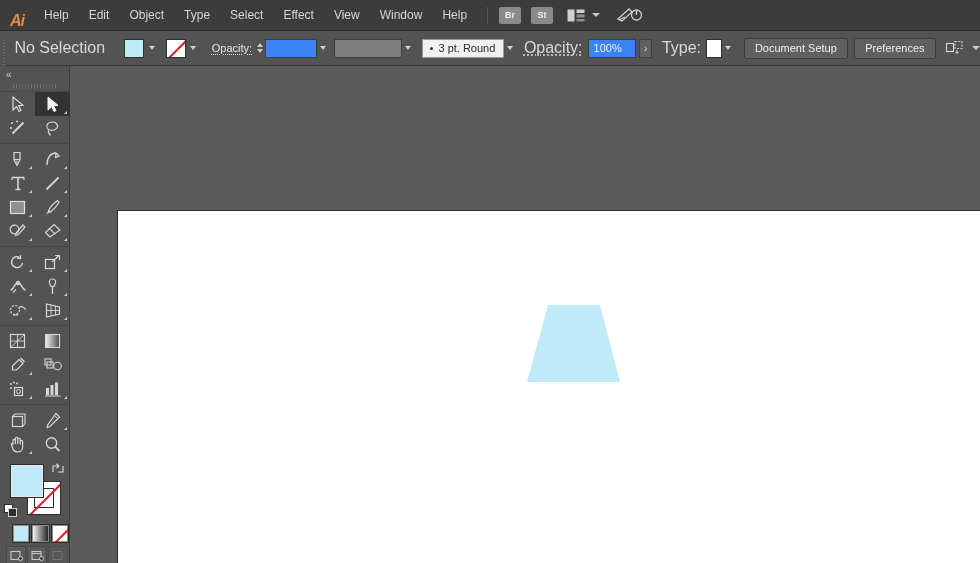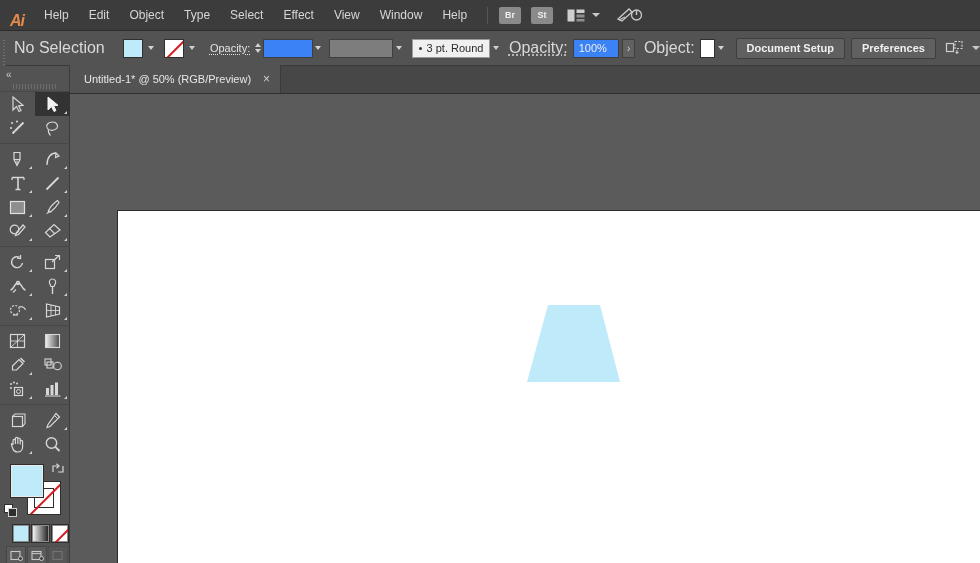--- a/index.html
+++ b/index.html
@@ -123,21 +123,21 @@
   .prof-box { width: 85px; height: 19px; background: #7d7d7d; border: 1px solid #3f3f3f; }
   .arrow-right {
     width: 16px; height: 19px; background: #616161; border: 1px solid #3f3f3f;
     display: flex; align-items: center; justify-content: center;
     font-size: 10px; color: #d8d8d8; margin-left: 3px; cursor: default;
   }
   .btn {
     height: 21px; padding: 0 10px;
     background: #606060; border: 1px solid #3d3d3d; border-radius: 2px;
     display: flex; align-items: center; justify-content: center;
-    font-size: 11px; color: #efefef; cursor: default; white-space: nowrap; font-weight: bold;
+    font-size: 11px; color: #efefef; cursor: default; white-space: nowrap;
   }
 
   
   .tabbar {
     position: absolute; left: 70px; top: 66px; width: 910px; height: 28px;
     background: #474747;
     border-bottom: 1px solid #2f2f2f;
     display: flex; align-items: flex-end;
   }
   .doc-tab {
@@ -338,21 +338,21 @@
       </div>
 
     <div style="width:10px"></div>
 
     <div class="cb-label" style="padding:0 5px 0 0; text-decoration:underline; text-decoration-style:dotted; text-underline-offset:2px;">Opacity:</div>
     <div class="field opacity-v">100%</div>
     <div class="arrow-right">›</div>
 
     <div style="width:12px"></div>
 
-    <div class="cb-label" style="padding:0 5px 0 0;">Object:</div>
+    <div class="cb-label" style="padding:0 5px 0 0;">Type:</div>
     <div class="swatch white"></div>
     <div class="dd-arrow">
         <span class="chev chev-sm"></span>
       </div>
 
     <div style="width:12px"></div>
 
     <div class="btn">Document Setup</div>
     <div style="width:8px"></div>
     <div class="btn">Preferences</div>
@@ -364,26 +364,20 @@
         <rect x="1.5" y="3.5" width="7" height="8" fill="none" stroke="#cfcfcf" stroke-width="1.2"></rect>
         <rect x="10" y="1.5" width="7" height="7" fill="none" stroke="#cfcfcf" stroke-width="1.2" stroke-dasharray="2 1.4"></rect>
         <path d="M12 10 L12 14 M10.5 12.5 L13.5 12.5" stroke="#cfcfcf" stroke-width="1.1"></path>
       </svg>
     </div>
     <div class="chev-box">
         <span class="chev"></span>
       </div>
   </div>
 
-  <div class="tabbar">
-    <div class="doc-tab">
-      <span>Untitled-1* @ 50% (RGB/Preview)</span>
-      <span class="tab-close">×</span>
-    </div>
-  </div>
 
   <div class="toolbar">
     <div class="tb-collapse">«</div>
     <div class="tb-grip"></div>
 
     <div class="tool-grid">
 
       <div class="tool">
         <svg width="15" height="17" viewBox="0 0 15 17">
             <path d="M3 1 L3 14 L6.5 10.6 L9 15.5 L11 14.5 L8.6 9.8 L13 9.3 Z" fill="none" stroke="#d7d7d7" stroke-width="1.2"></path>

